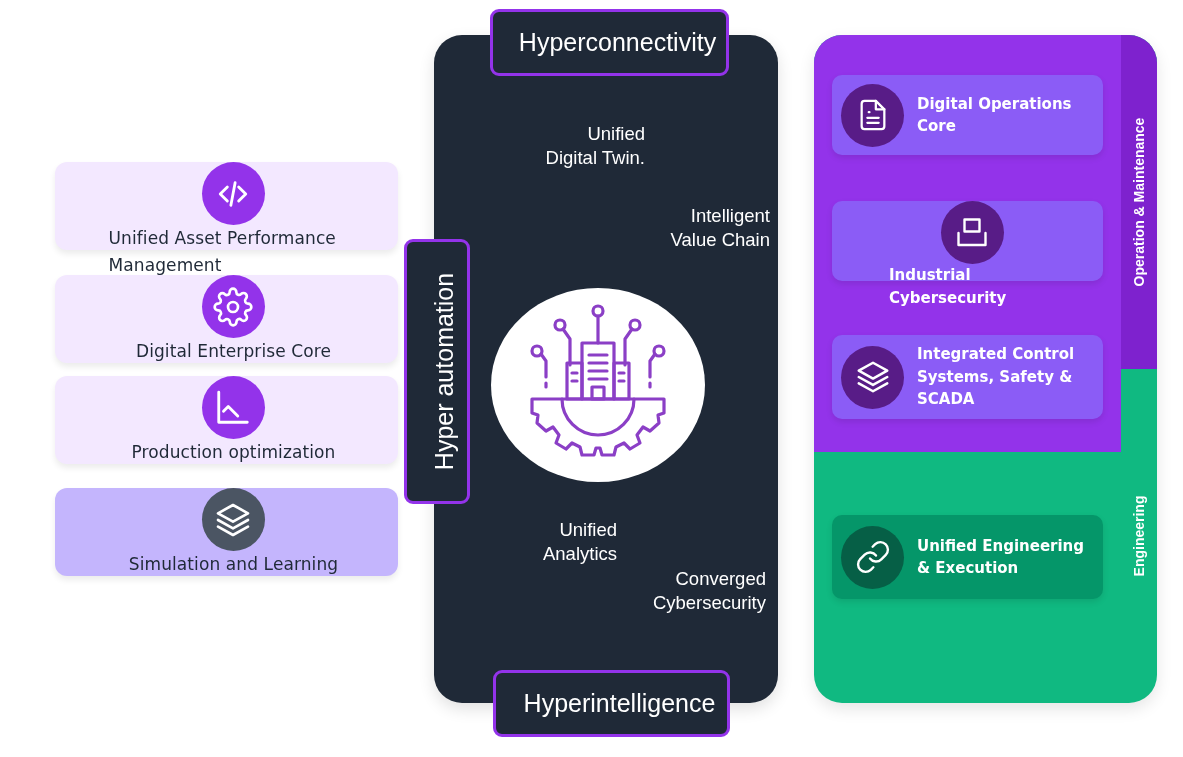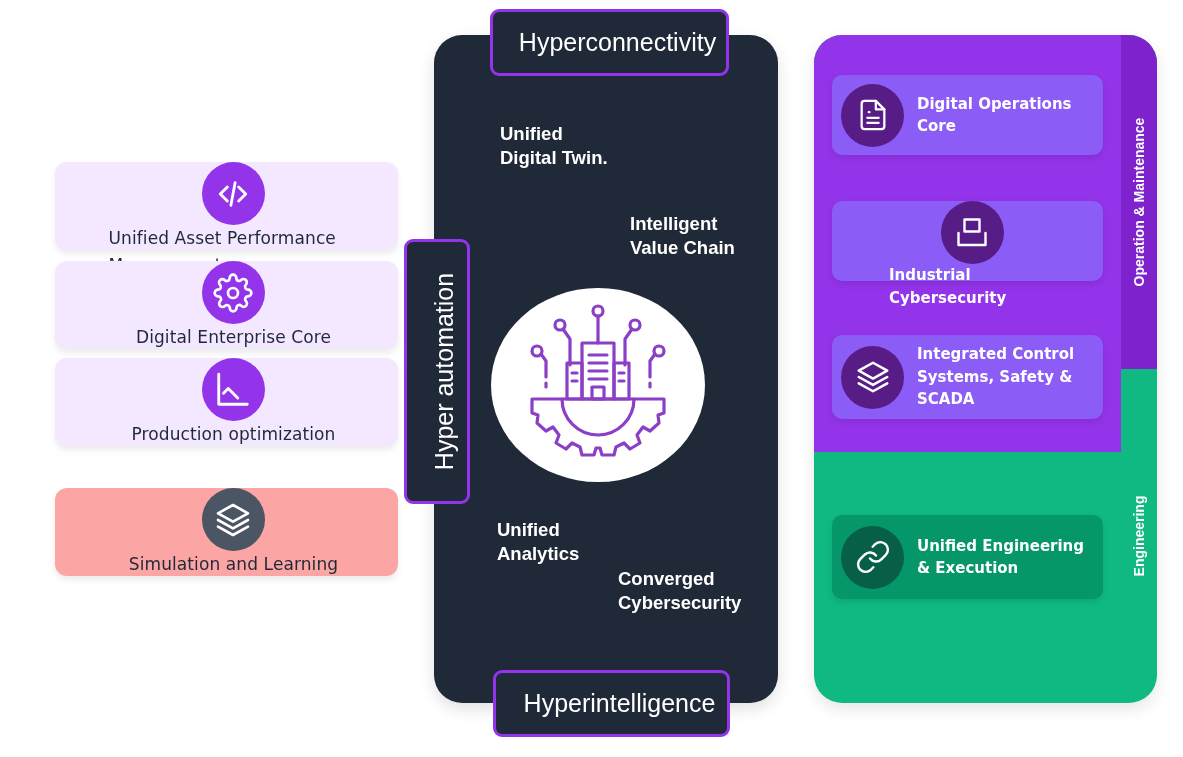--- a/index.html
+++ b/index.html
@@ -8,21 +8,21 @@
 
   .bg-band { position: absolute; left: 0; top: 0; width: 1165px; height: 718px; background: #ffffff; }
 
   
   .card {
     position: absolute; left: 55px; width: 343px; height: 88px;
     border-radius: 12px; background: #f3e8ff;
     box-shadow: 0 4px 6px rgba(0,0,0,0.08);
     display: flex; align-items: center; cursor: pointer; flex-direction: column;
   }
-  .card.gray { background: #fca5a5; }
+  .card.gray { background: #c4b5fd; }
   .card .ic {
     width: 63px; height: 63px; border-radius: 50%; background: #9333ea;
     margin-left: 13px; flex: 0 0 63px; display: flex; align-items: center; justify-content: center;
   }
   .card.gray .ic { background: #4b5563; }
   .card .lbl {
     margin-left: 14px; font-family: "DejaVu Sans", sans-serif; font-size: 17px; line-height: 27px;
     color: #1f2937; letter-spacing: 0.1px;
   }
 
@@ -36,22 +36,22 @@
     position: absolute; background: #1f2937; border: 3px solid #9333ea; border-radius: 9px;
     color: #ffffff; font-family: "Liberation Sans", sans-serif; font-size: 25px;
     display: flex; align-items: center; justify-content: center; cursor: pointer; padding-left: 16px;
   }
   .tag.top { left: 490px; top: 9px; width: 239px; height: 67px; }
   .tag.bottom { left: 493px; top: 670px; width: 237px; height: 67px; }
   .tag.side { left: 404px; top: 239px; width: 66px; height: 265px; }
   .tag.side span { transform: rotate(-90deg); white-space: nowrap; display: block; }
 
   .center-label {
-    position: absolute; color: #ffffff; font-weight: bold; font-size: 18.5px;
-    line-height: 24px; text-align: left; font-family: "Liberation Sans", sans-serif;
+    position: absolute; color: #ffffff; font-weight: normal; font-size: 18.5px;
+    line-height: 24px; text-align: right; font-family: "Liberation Sans", sans-serif;
   }
 
   .hub {
     position: absolute; left: 491px; top: 288px; width: 214px; height: 194px;
     border-radius: 50%; background: #ffffff;
     display: flex; align-items: center; justify-content: center;
   }
 
   
   .right-panel {
@@ -92,31 +92,31 @@
   <div class="ic">
     <svg width="34" height="34" viewBox="0 0 24 24" fill="none" stroke="#fff" stroke-width="2" stroke-linecap="round" stroke-linejoin="round">
       <polyline points="8 7 3 12 8 17"></polyline>
         <polyline points="16 7 21 12 16 17"></polyline>
         <line x1="13.5" y1="4" x2="10.5" y2="20"></line>
     </svg>
   </div>
   <div class="lbl" style="width:250px;">Unified Asset Performance Management</div>
 </div>
 
-<div class="card" style="top:261px;">
+<div class="card" style="top:275px;">
   <div class="ic">
     <svg width="40" height="40" viewBox="0 0 24 24" fill="none" stroke="#fff" stroke-width="1.6" stroke-linecap="round" stroke-linejoin="round">
       <circle cx="12" cy="12" r="3"></circle>
       <path d="M19.4 15a1.65 1.65 0 0 0 .33 1.82l.06.06a2 2 0 1 1-2.83 2.83l-.06-.06a1.65 1.65 0 0 0-1.82-.33 1.65 1.65 0 0 0-1 1.51V21a2 2 0 1 1-4 0v-.09A1.65 1.65 0 0 0 9 19.4a1.65 1.65 0 0 0-1.82.33l-.06.06a2 2 0 1 1-2.83-2.83l.06-.06A1.65 1.65 0 0 0 4.68 15a1.65 1.65 0 0 0-1.51-1H3a2 2 0 1 1 0-4h.09A1.65 1.65 0 0 0 4.6 9a1.65 1.65 0 0 0-.33-1.82l-.06-.06a2 2 0 1 1 2.83-2.83l.06.06A1.65 1.65 0 0 0 9 4.68a1.65 1.65 0 0 0 1-1.51V3a2 2 0 1 1 4 0v.09a1.65 1.65 0 0 0 1 1.51 1.65 1.65 0 0 0 1.82-.33l.06-.06a2 2 0 1 1 2.83 2.83l-.06.06A1.65 1.65 0 0 0 19.4 9a1.65 1.65 0 0 0 1.51 1H21a2 2 0 1 1 0 4h-.09a1.65 1.65 0 0 0-1.51 1z"></path>
     </svg>
   </div>
   <div class="lbl">Digital Enterprise Core</div>
 </div>
 
-<div class="card" style="top:358px;">
+<div class="card" style="top:376px;">
   <div class="ic">
     <svg width="38" height="38" viewBox="0 0 24 24" fill="none" stroke="#fff" stroke-width="1.8" stroke-linecap="round" stroke-linejoin="round">
       <polyline points="3 2 3 21 21 21"></polyline>
         <polyline points="6 14 9 11 12 14 15 17"></polyline>
     </svg>
   </div>
   <div class="lbl">Production optimization</div>
 </div>
 
 <div class="card gray" style="top:488px;">
@@ -129,21 +129,21 @@
   </div>
   <div class="lbl">Simulation and Learning</div>
 </div>
 
 <div class="dark-panel"></div>
 
 <div class="center-label" style="left:500px; top:122px; width:145px;">
   <div>Unified</div>
   <div>Digital Twin.</div>
 </div>
-<div class="center-label" style="left:630px; top:212px; width:140px;">
+<div class="center-label" style="left:630px; top:204px; width:140px;">
   <div>Intelligent</div>
   <div>Value Chain</div>
 </div>
 <div class="center-label" style="left:497px; top:518px; width:120px;">
   <div>Unified</div>
   <div>Analytics</div>
 </div>
 <div class="center-label" style="left:618px; top:567px; width:148px;">
   <div>Converged</div>
   <div>Cybersecurity</div>

